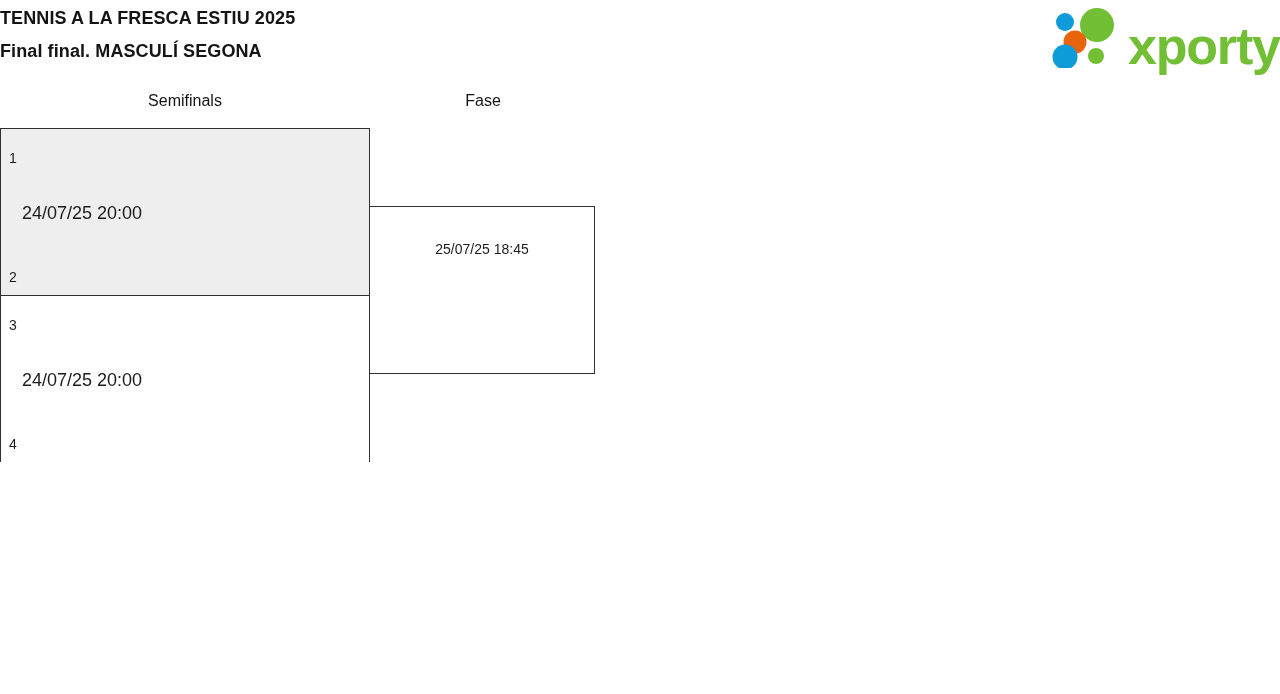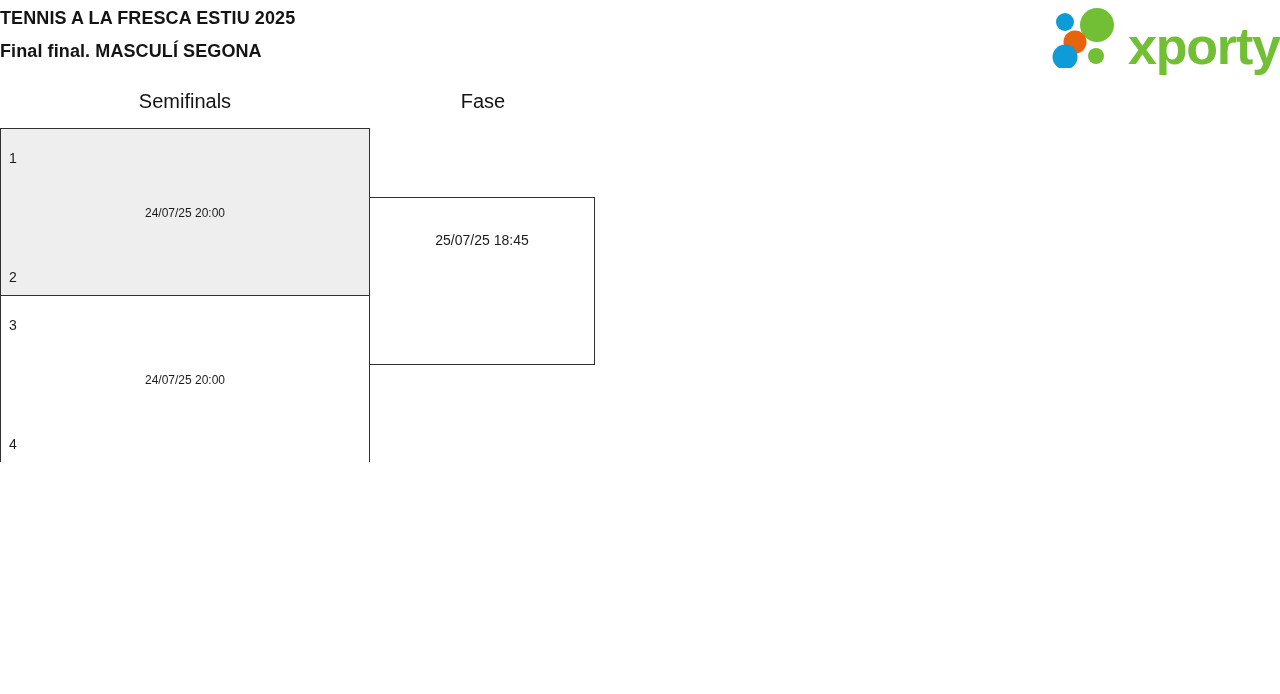--- a/index.html
+++ b/index.html
@@ -69,21 +69,21 @@
   .bracket {
     position: absolute;
     left: 0;
     top: 90px;
     width: 1280px;
     height: 400px;
   }
   .round-header {
     position: absolute;
     top: 0;
-    font-size: 20px;
+    font-size: 16px;
     line-height: 22px;
     text-align: center;
     color: #141414;
     white-space: nowrap;
   }
   .round-header.semifinals { left: 85px; width: 200px; }
   .round-header.final { left: 383px; width: 200px; }
 
   
   .sf-column {
@@ -115,31 +115,32 @@
     line-height: 18px;
     color: #1c1c1c;
   }
   .seed.top { top: 20px; }
   .seed.bottom { top: 139px; }
   .match-date {
     position: absolute;
     left: 0;
     right: 0;
     top: 75px;
-    text-align: center;
-    font-size: 12px;
+    text-align: left;
+    font-size: 18px;
     line-height: 18px;
     color: #1c1c1c;
+    padding-left: 21px;
   }
 
   
   .final-box {
     position: absolute;
     left: 369px;
-    top: 107px;
+    top: 116px;
     width: 226px;
     height: 168px;
     box-sizing: border-box;
     border: 1px solid #2f3031;
     background: #ffffff;
   }
   .final-date {
     position: absolute;
     left: 0;
     right: 0;

